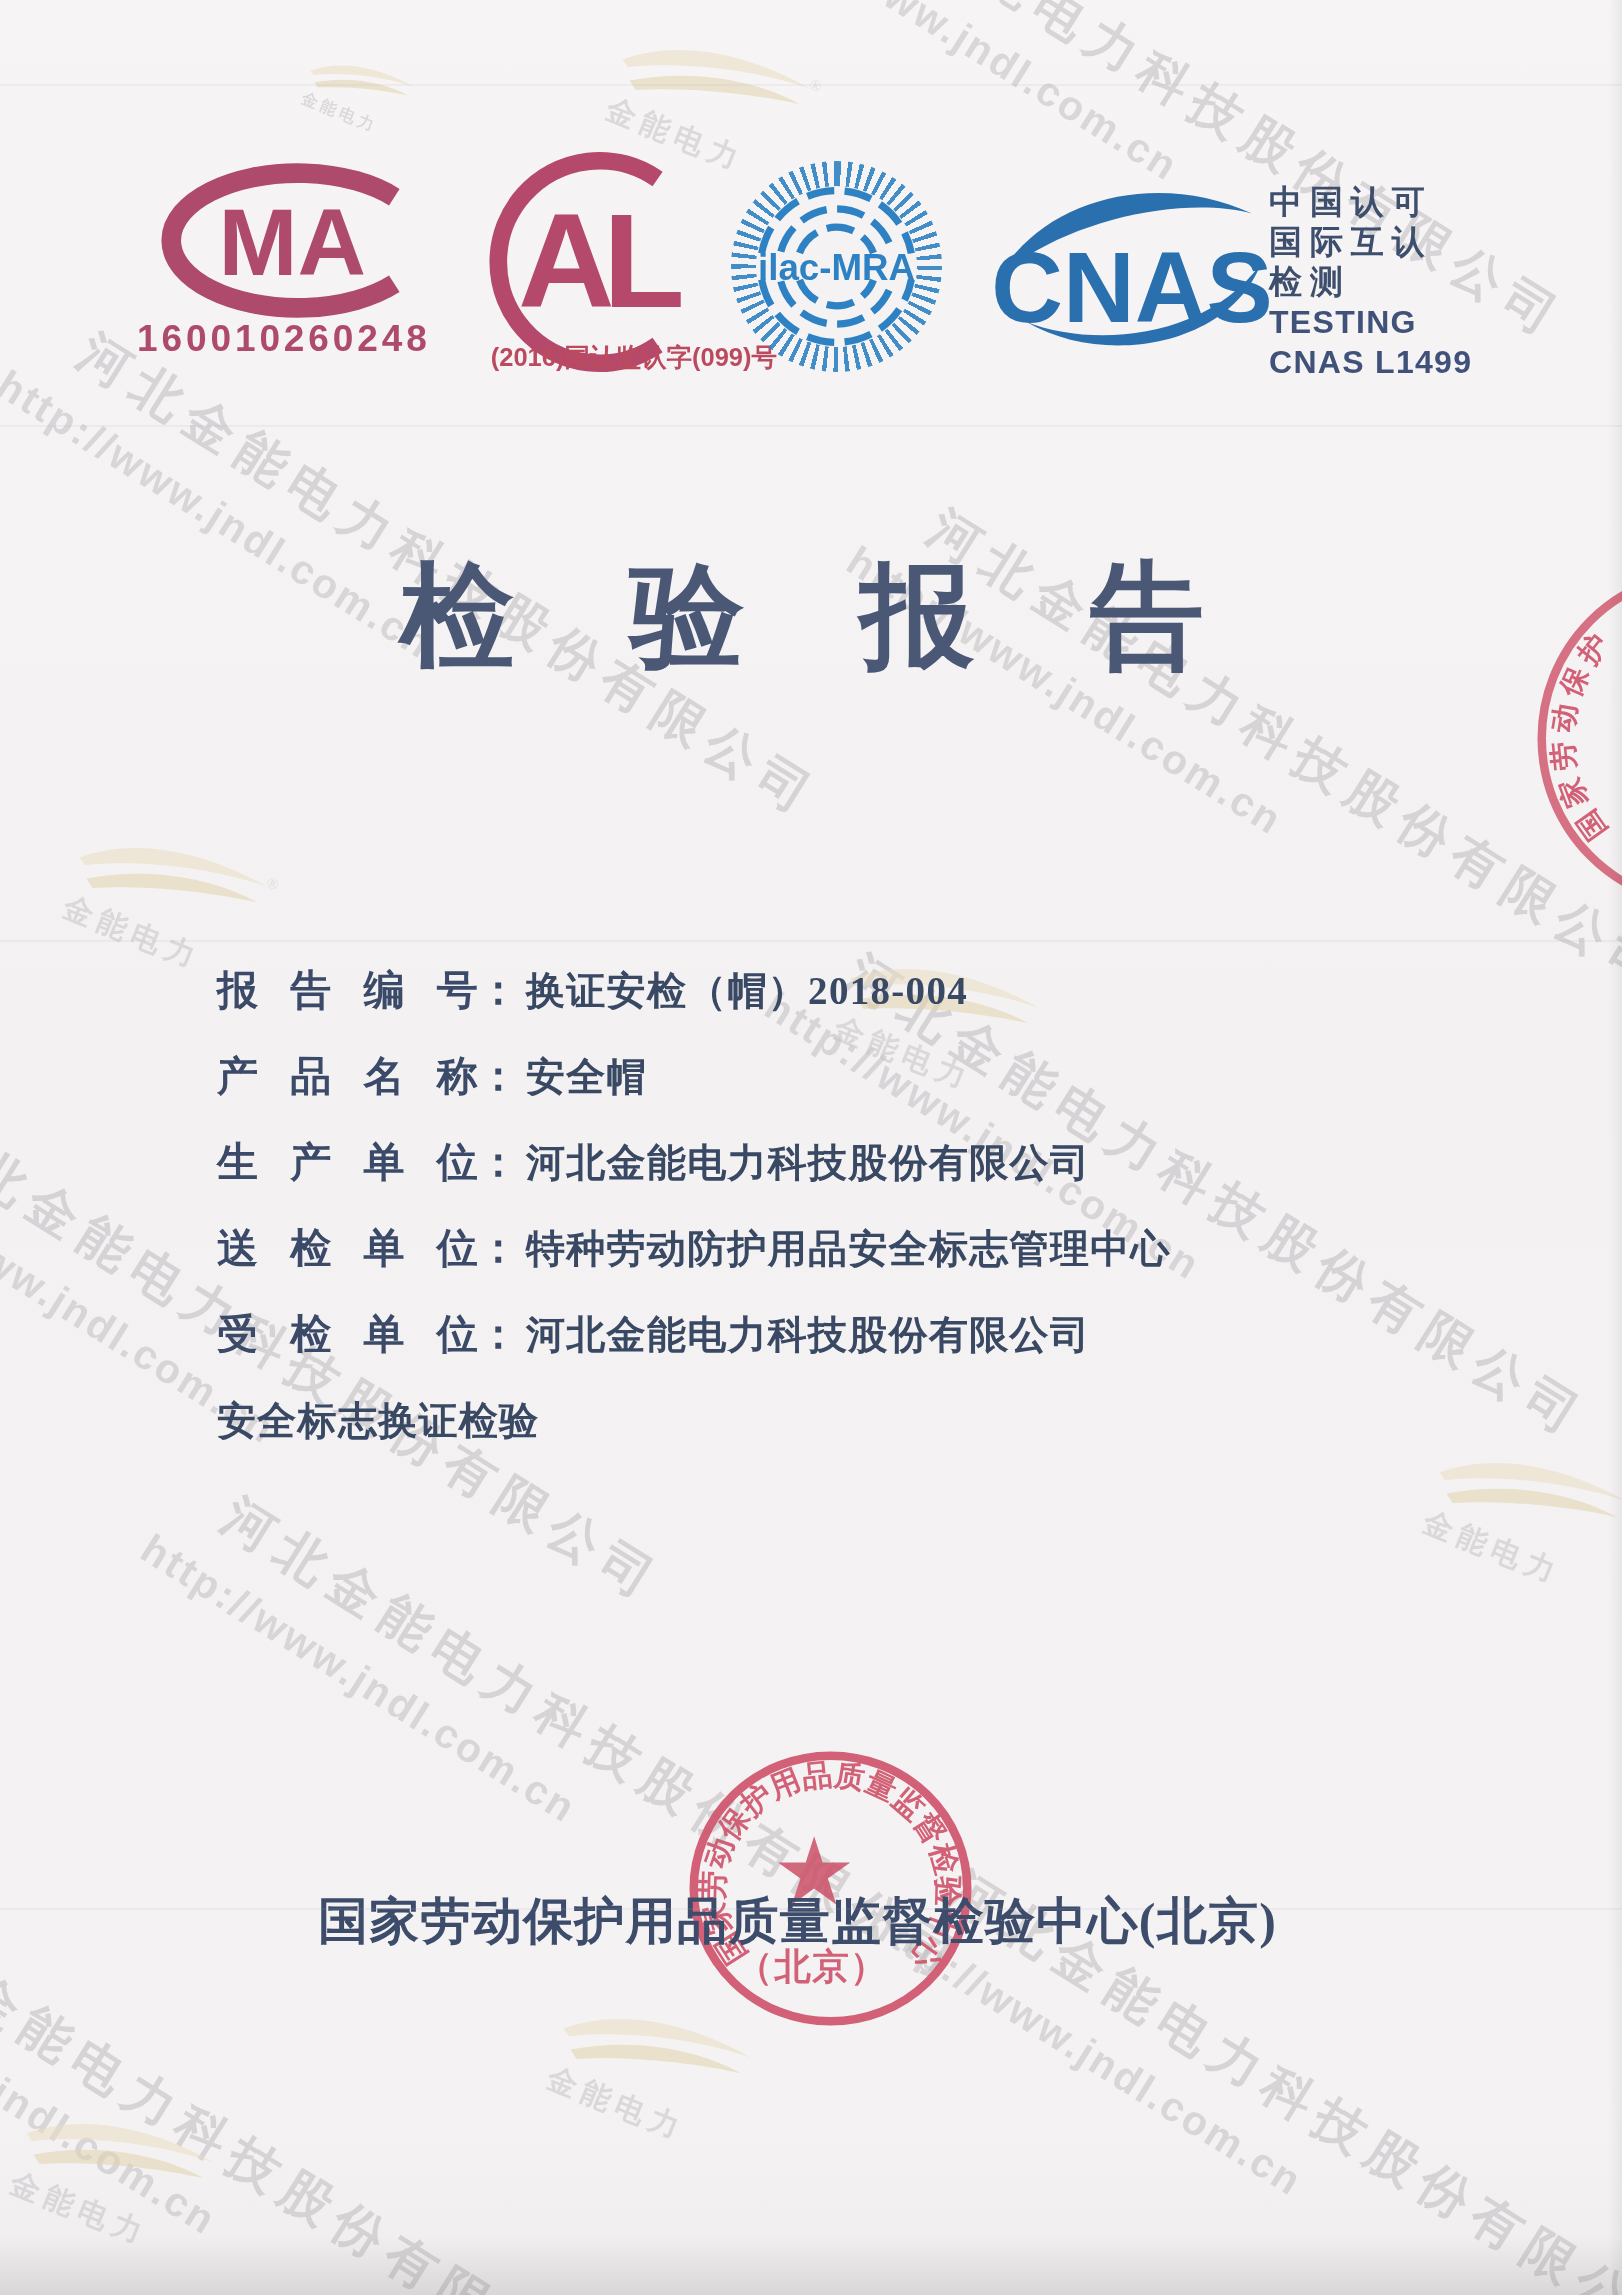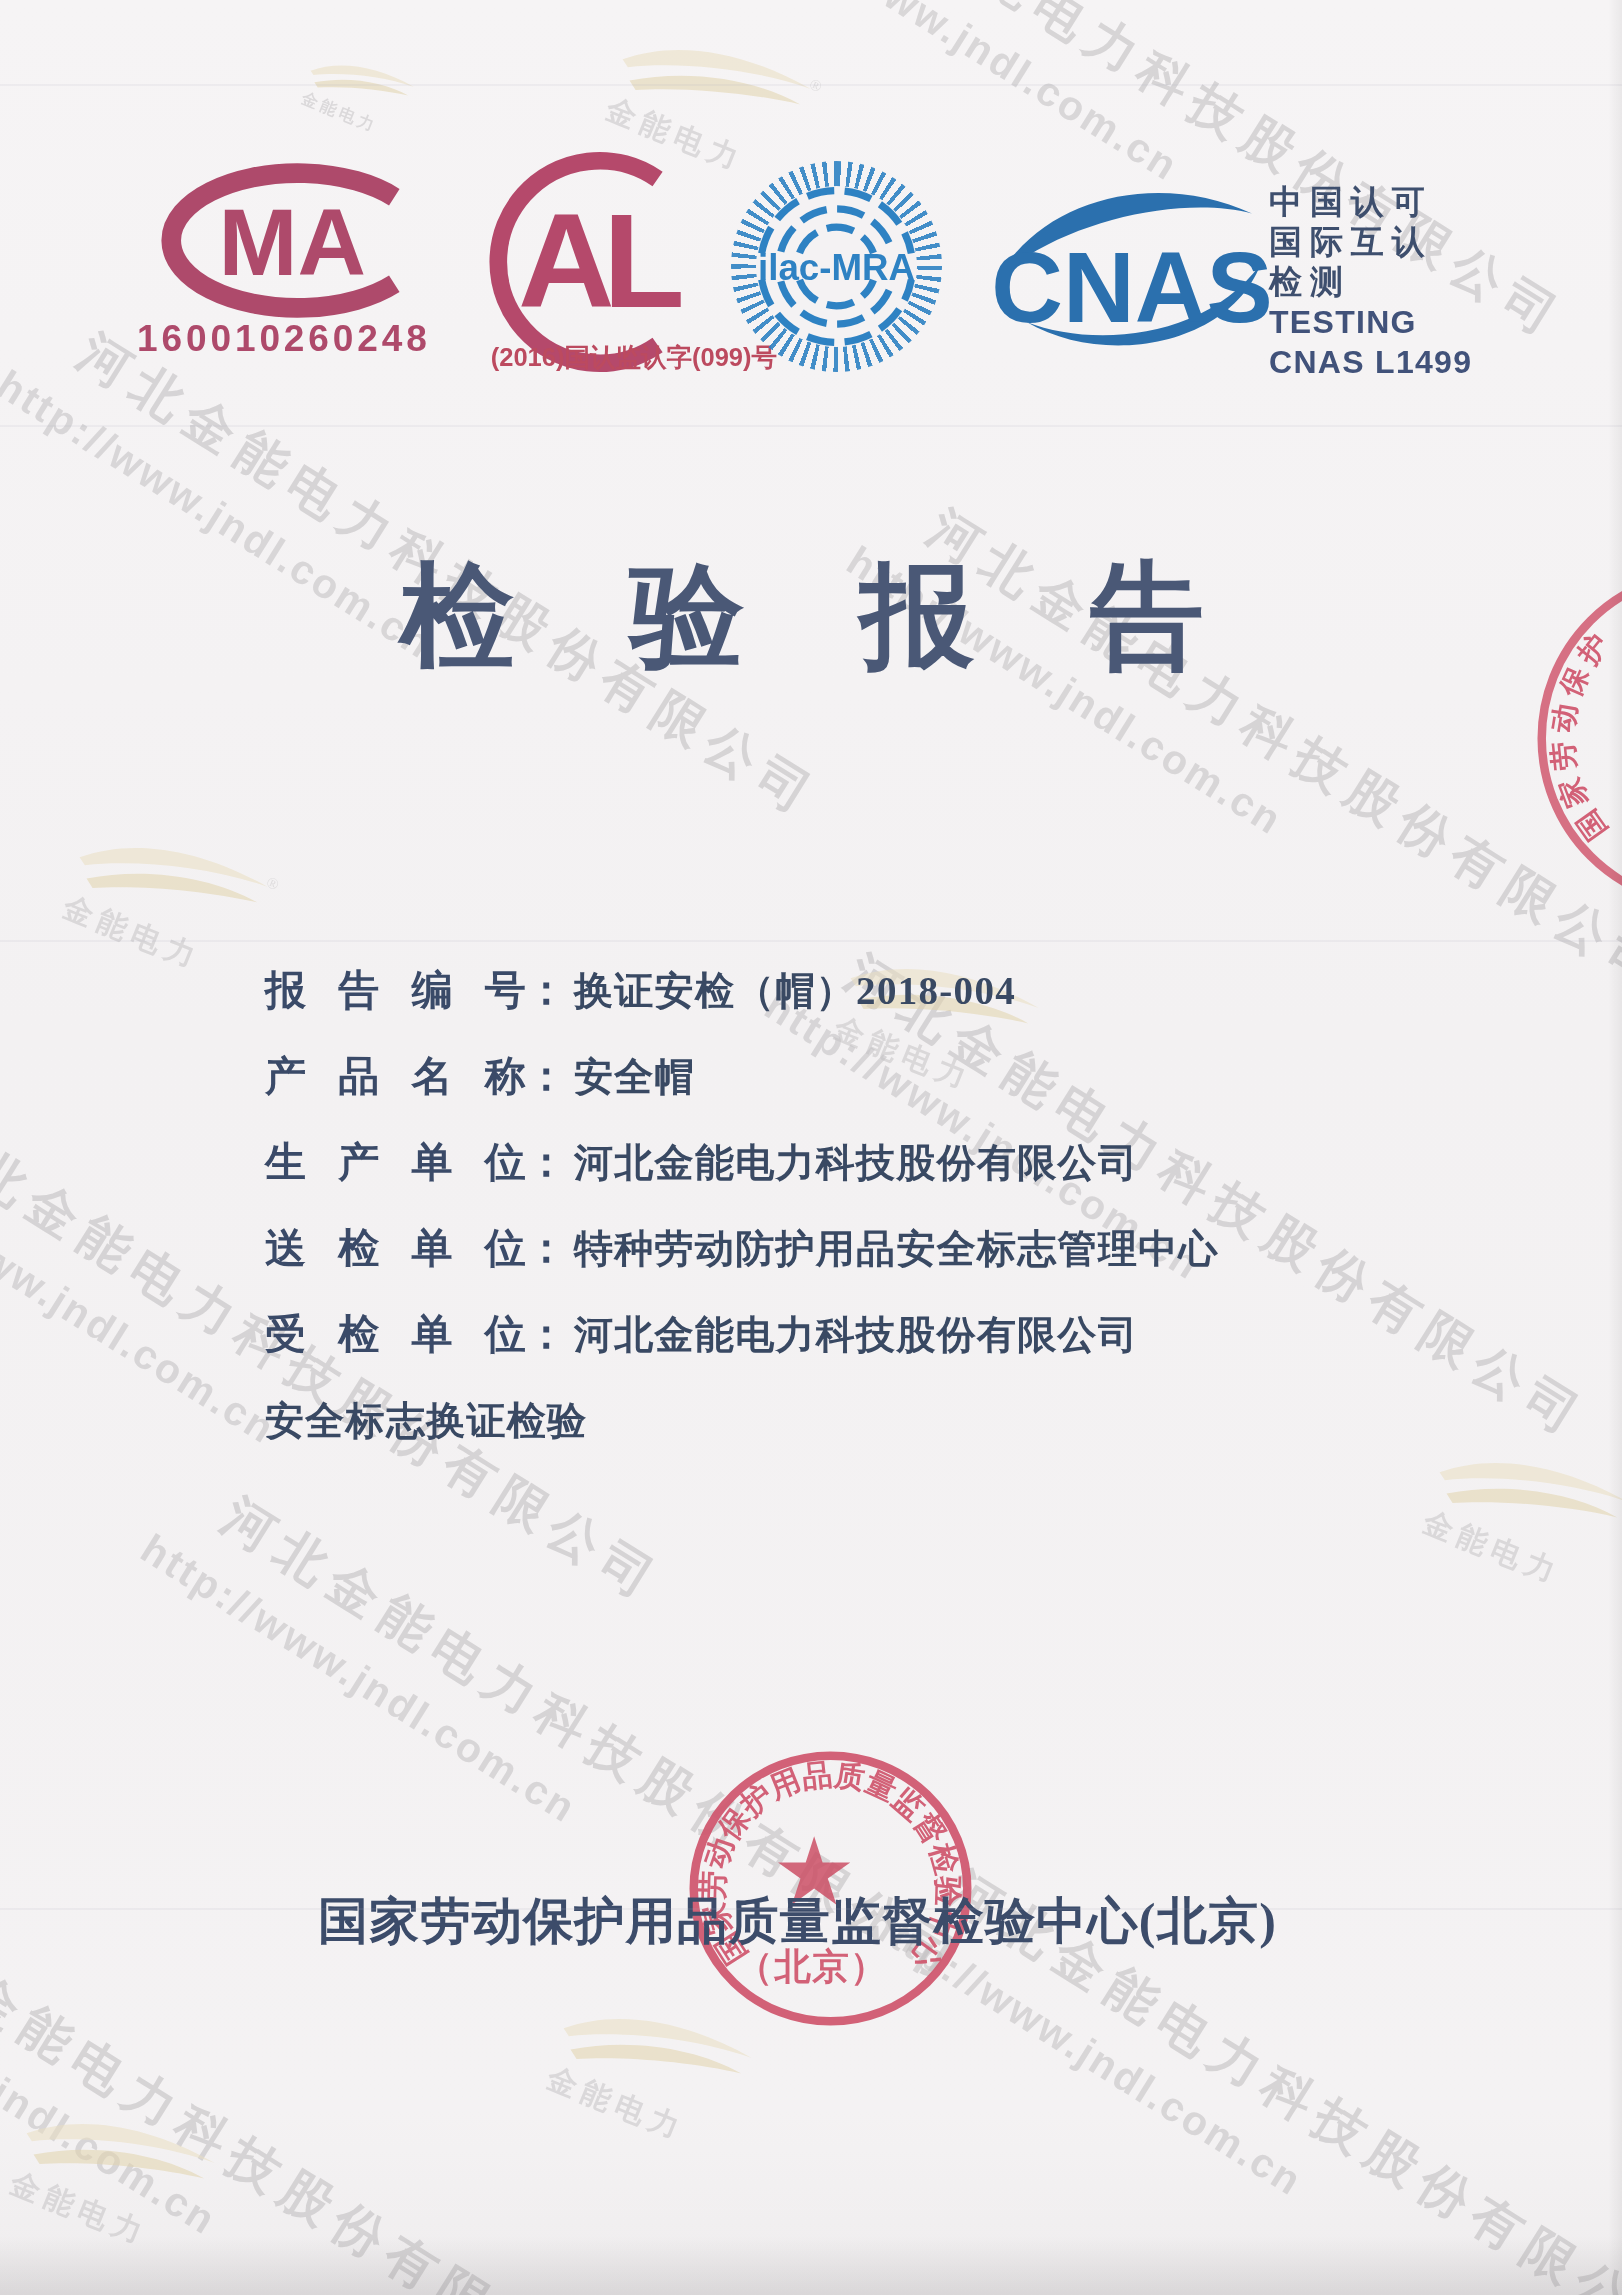--- a/index.html
+++ b/index.html
@@ -27,21 +27,21 @@
   .ilac-ticks{position:absolute;inset:0;border-radius:50%;
       background:repeating-conic-gradient(#2e82c3 0deg 2.5deg, rgba(0,0,0,0) 2.5deg 6.4deg);opacity:.9;}
   .ilac-hole{position:absolute;inset:25px;border-radius:50%;background:#f4f2f3;}
   .ilac svg{position:absolute;inset:0;}
   .accred{line-height:40px;white-space:nowrap;}
   .accred .cn{font-size:33px;font-weight:600;letter-spacing:7.9px;color:#3e4f6e;}
   .accred .en{font-family:"Liberation Sans",sans-serif;font-size:32px;font-weight:700;
               letter-spacing:1.3px;color:#41527a;}
   
   .title{font-size:114px;font-weight:700;letter-spacing:116px;color:#4a5876;white-space:nowrap;}
-  .frow{position:absolute;left:217px;display:flex;align-items:flex-start;white-space:nowrap;margin-left:48px;}
+  .frow{position:absolute;left:217px;display:flex;align-items:flex-start;white-space:nowrap;}
   .flabel{display:inline-block;width:309px;font-size:41px;font-weight:700;word-spacing:22px;
           color:#3a4a68;}
   .fvalue{font-size:39px;font-weight:700;letter-spacing:1.3px;color:#394963;padding-top:0.7px;}
   .footer-line{font-size:50px;font-weight:600;letter-spacing:1.3px;color:#3c4c6a;white-space:nowrap;z-index:5;}
   
   .stamp{z-index:4;opacity:.93;}
   .stamp text{font-family:"Liberation Serif",serif;}
   
   .band{position:absolute;left:0;width:100%;height:2px;background:rgba(175,175,188,.12);z-index:6;}
   .edge-right{position:absolute;top:0;right:0;width:14.4px;height:100%;

